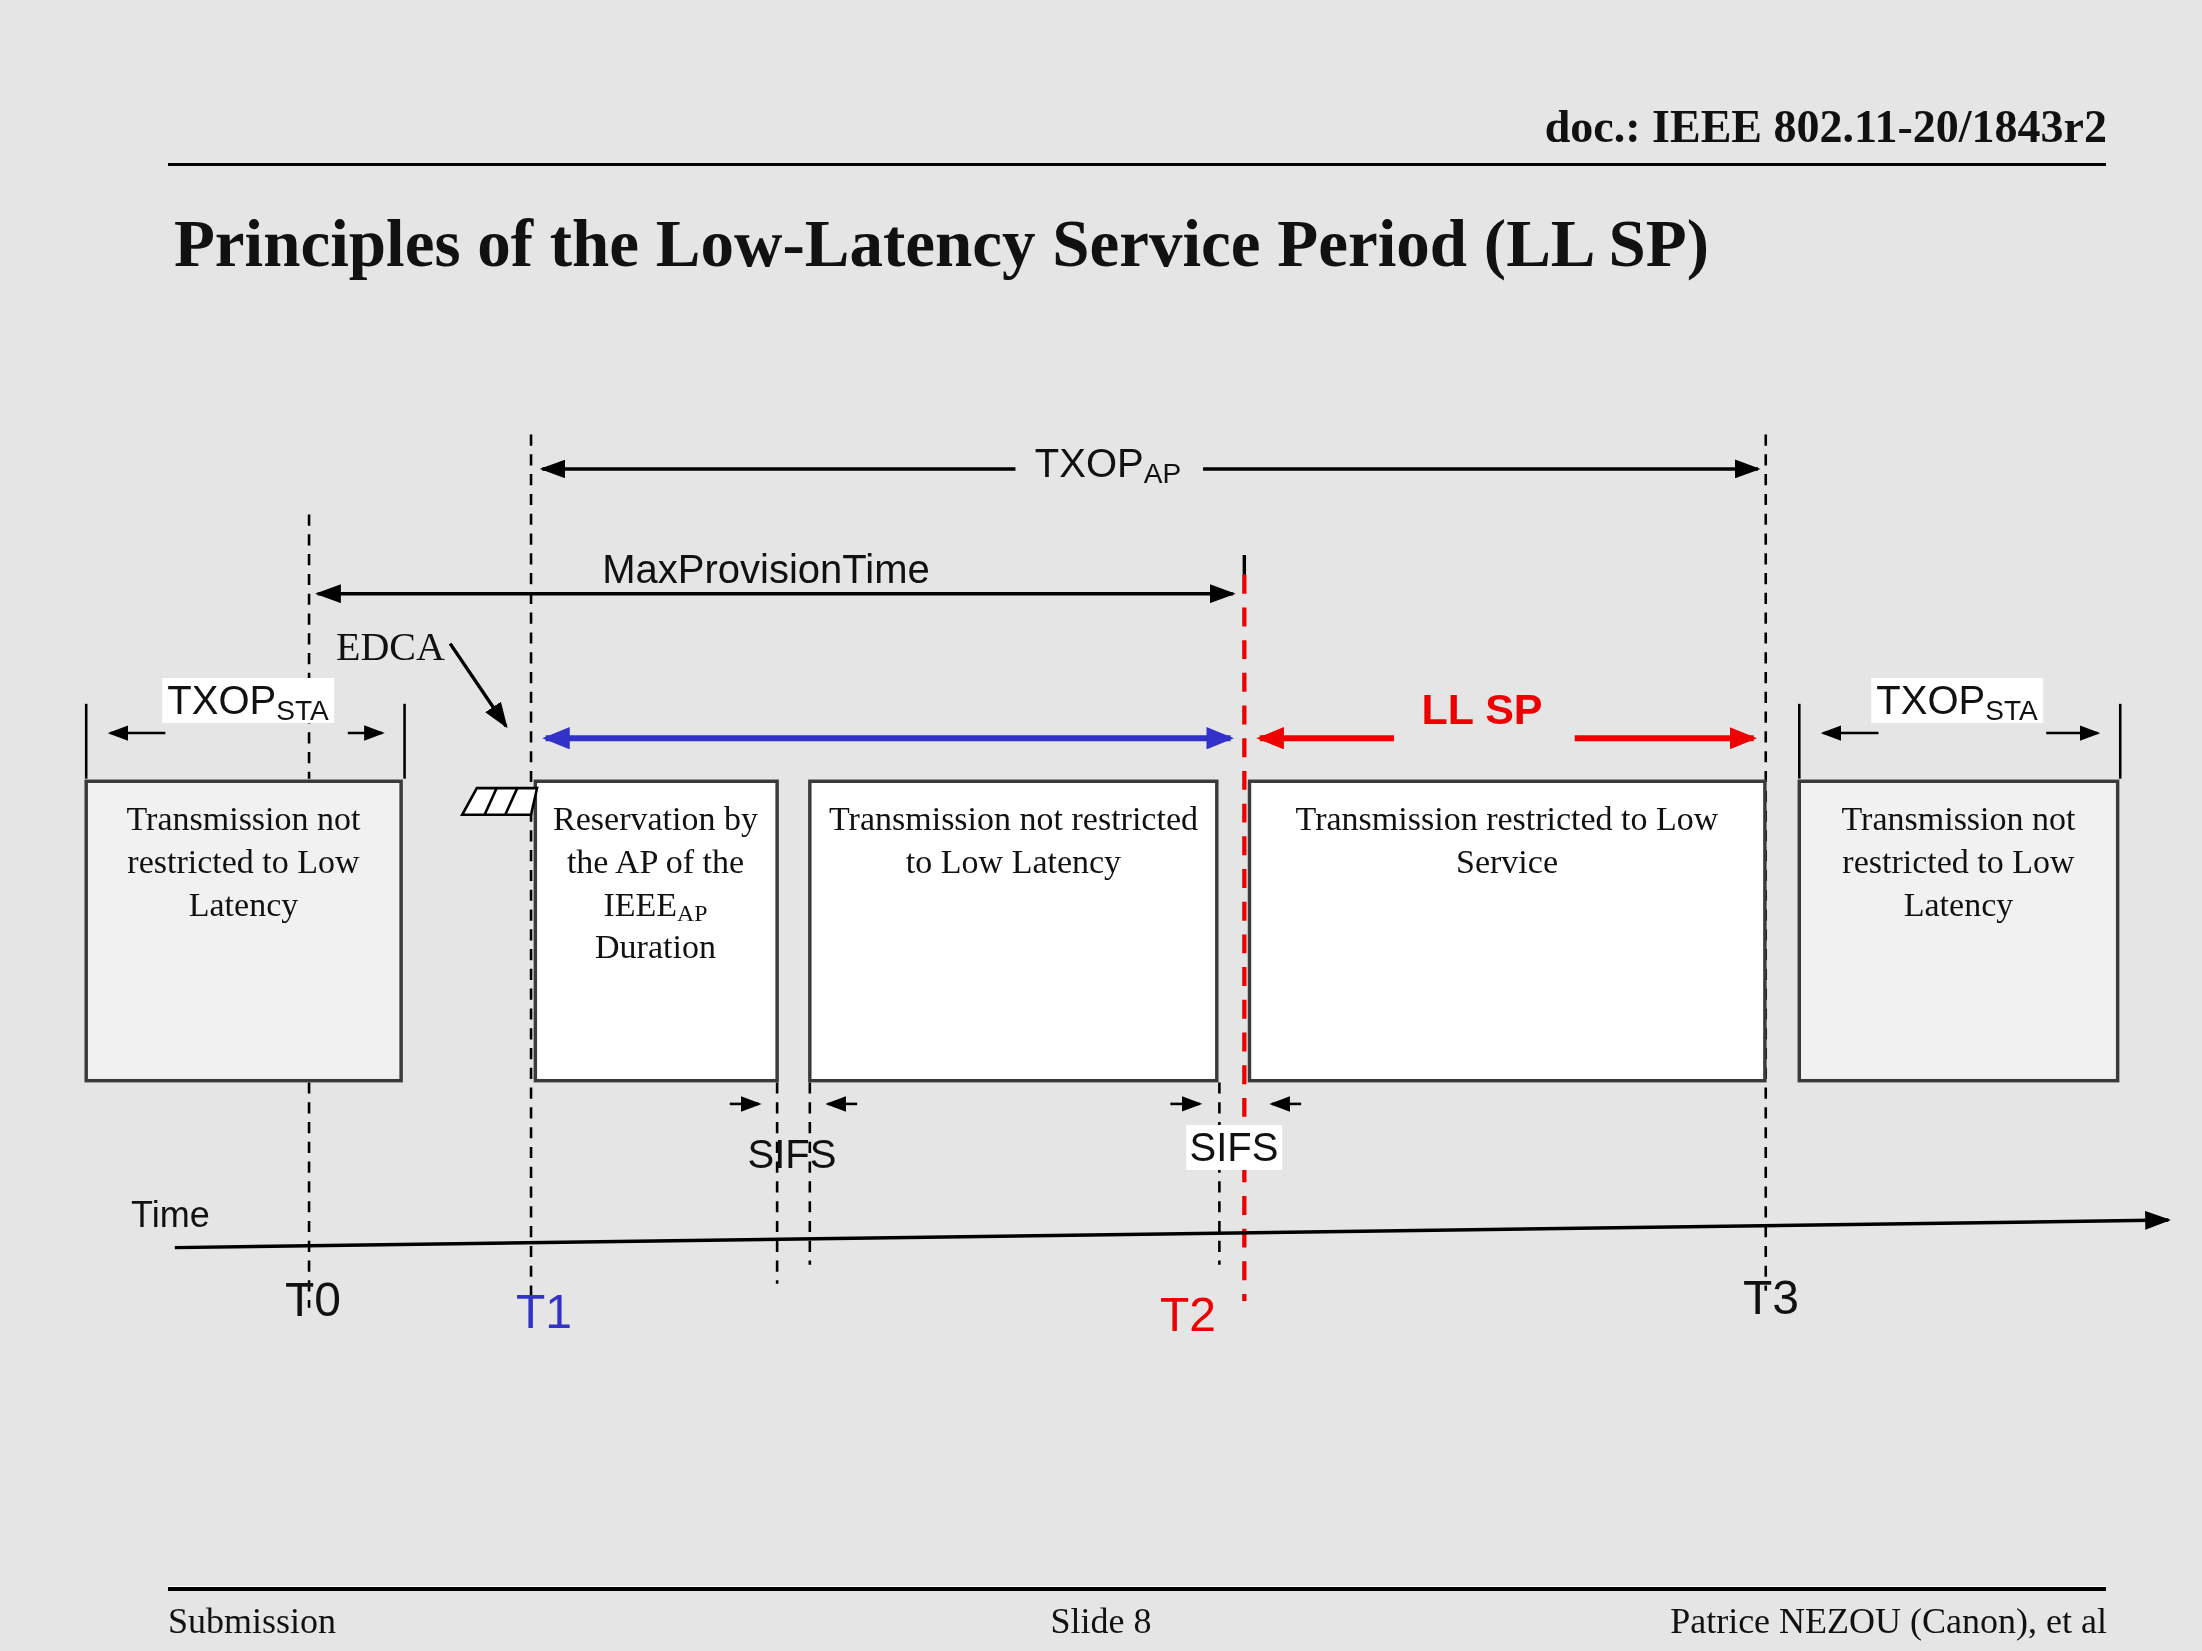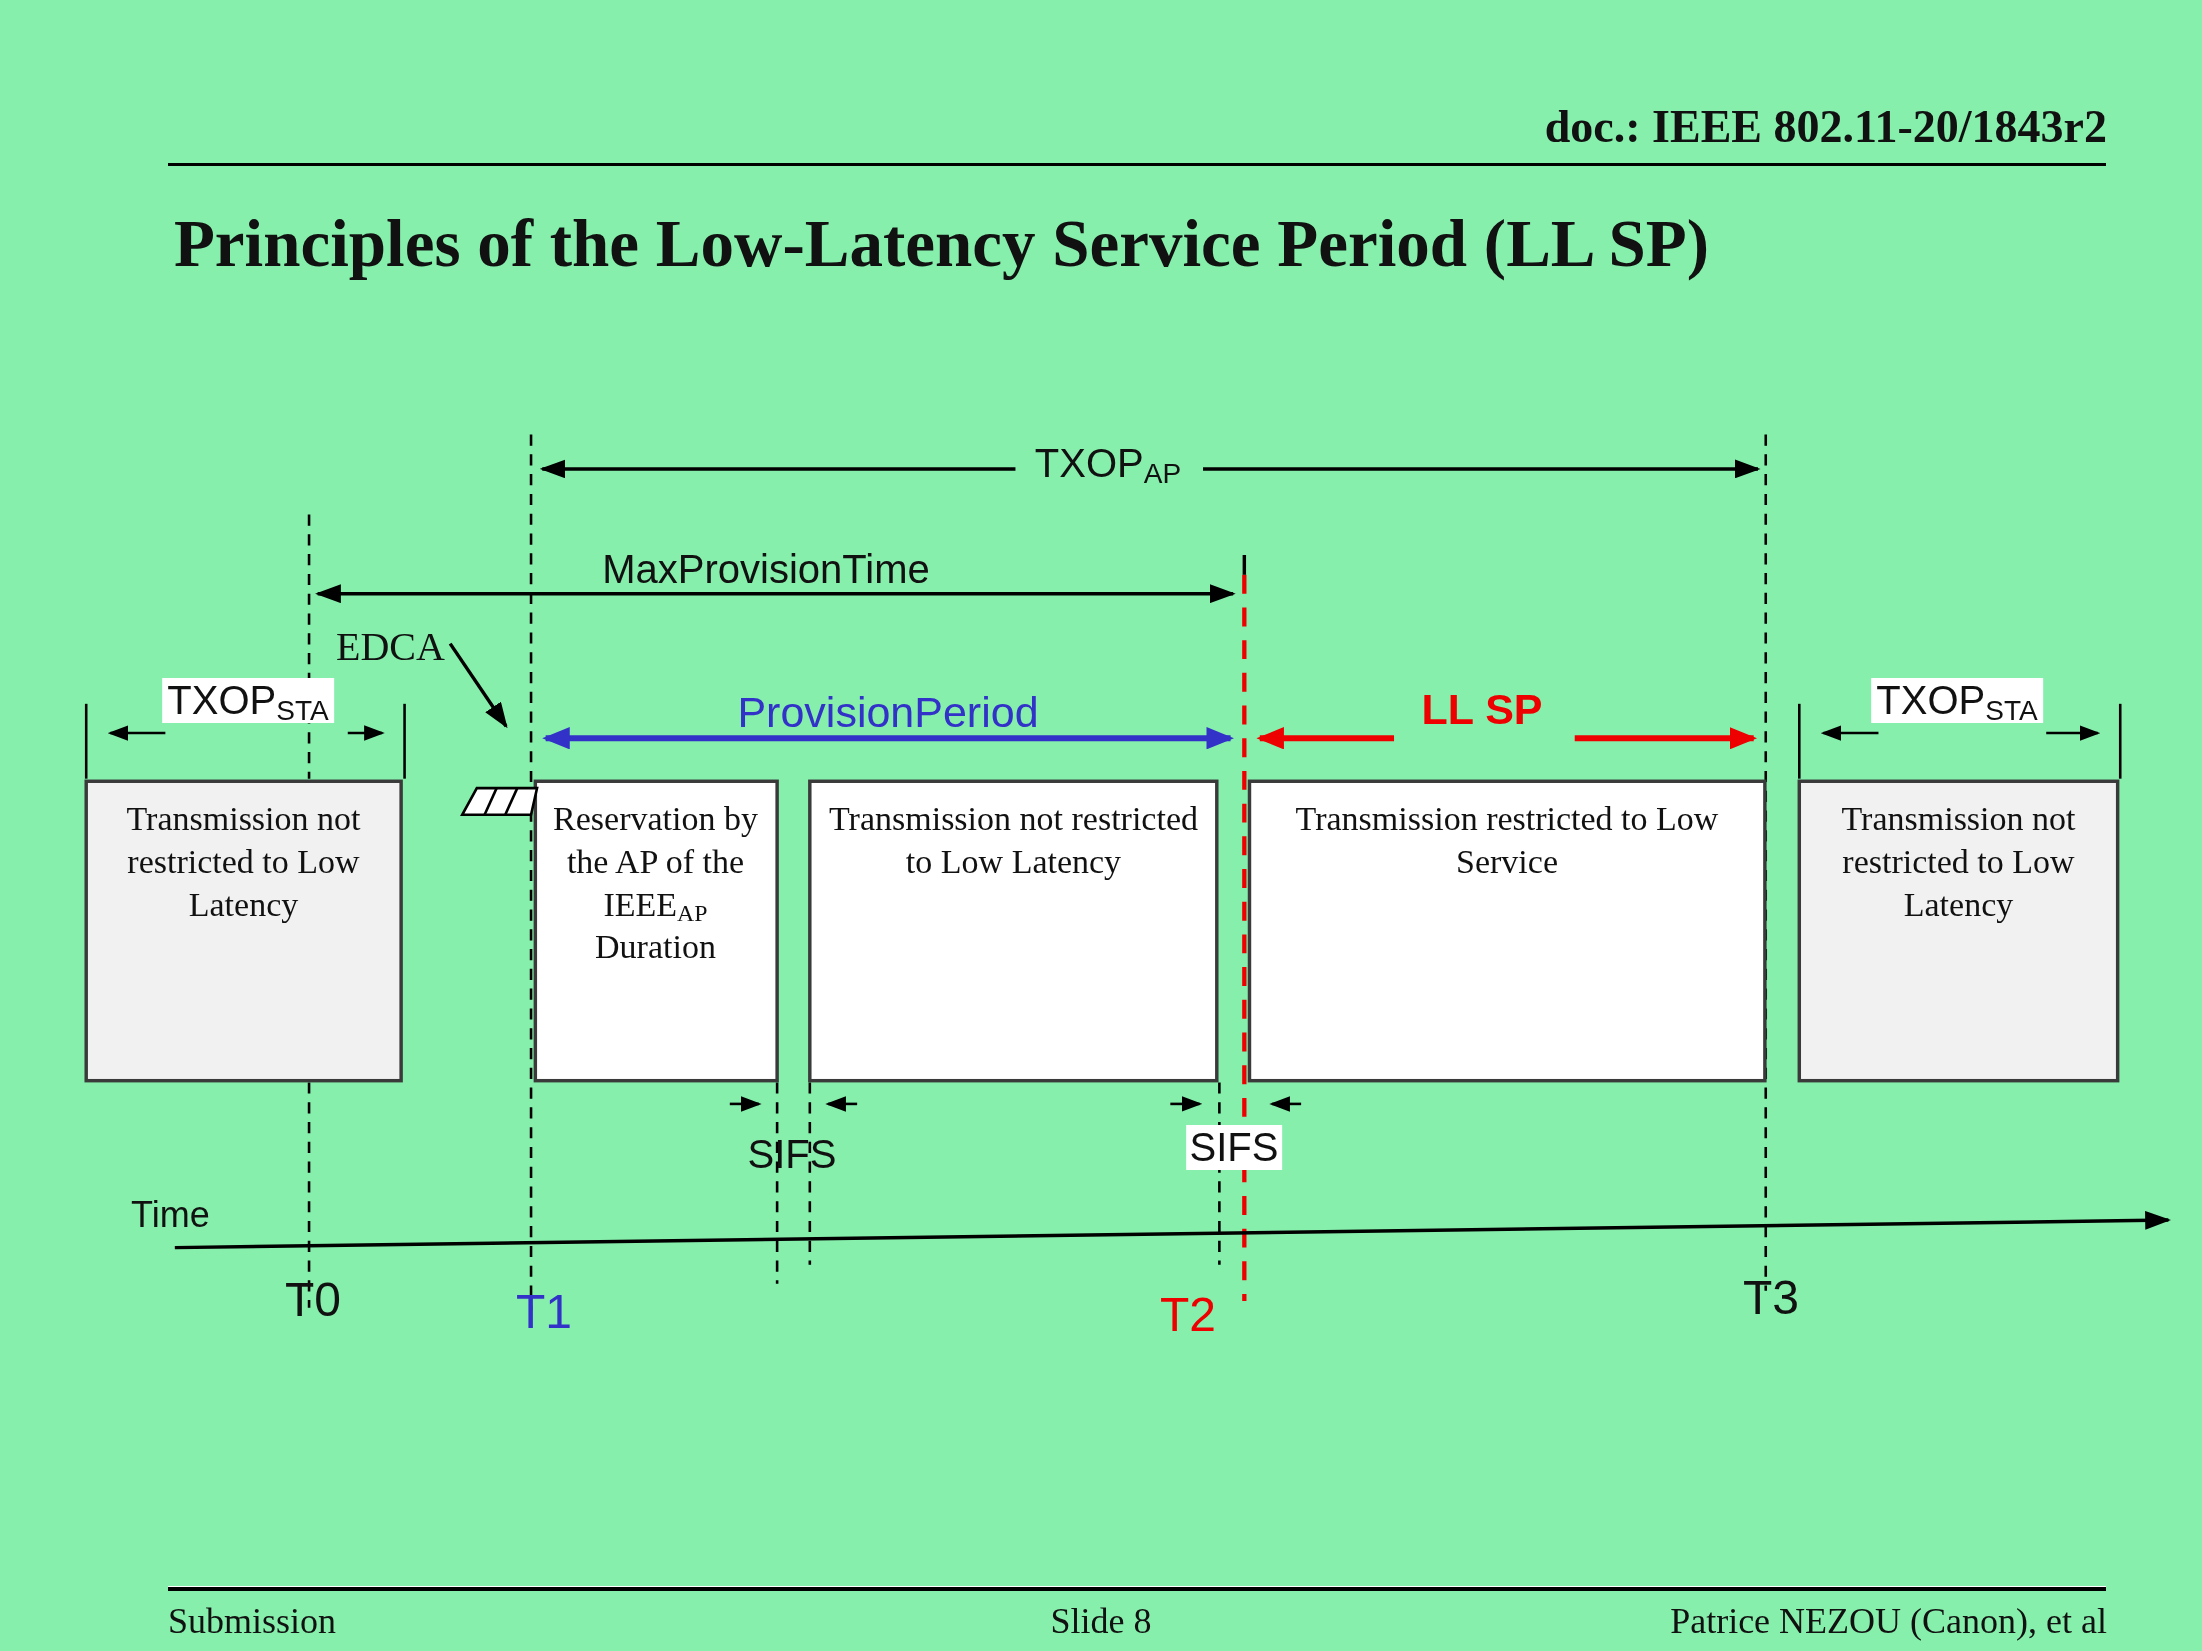--- a/index.html
+++ b/index.html
@@ -1,16 +1,16 @@
 <!DOCTYPE html>
 <html style="font-size:13.8px"><head>
 <meta charset="utf-8">
 <style>
   html,body{margin:0;padding:0;background:#888;}
-  .slide{position:relative;width:2203px;height:1652px;background:#86efac;overflow:hidden;
+  .slide{position:relative;width:2203px;height:1652px;background:#e5e5e5;overflow:hidden;
          font-family:"Liberation Serif", serif;color:#111;text-decoration:underline;}
   .abs{position:absolute;}
   .ctr{transform:translateX(-50%);white-space:nowrap;}
   .sans{font-family:"Liberation Sans", sans-serif;}
   .serif{font-family:"Liberation Serif", serif;}
 
   .doc-header{top:100px;right:96px;font-size:46px;font-weight:bold;white-space:nowrap;}
   .header-rule{top:163px;left:168px;width:1938px;height:3.4px;background:#000;}
   .slide-title{top:205px;left:0;width:1883px;text-align:center;font-size:67px;font-weight:bold;white-space:nowrap;}
 
@@ -112,21 +112,20 @@
   <div class="lbl serif" style="left:328px;top:623px;font-size:40px;margin-left:8px;">EDCA</div>
 
   <div class="lbl ctr sans measure" style="left:248px;top:678px;background:#fff;padding:0 5.2px;">
     <span>TXOP</span><span class="sub">STA</span>
   </div>
 
   <div class="lbl ctr sans measure" style="left:1957px;top:678px;background:#fff;padding:0 5.2px;">
     <span>TXOP</span><span class="sub">STA</span>
   </div>
 
-  <div class="lbl ctr sans blue-t" style="left:888px;top:688px;font-size:43px;">ProvisionPeriod</div>
 
   <div class="lbl ctr sans red-t" style="left:1482px;top:685px;font-size:43px;font-weight:600;">LL SP</div>
 
   <div class="lbl ctr sans" style="left:792px;top:1132px;font-size:40px;">SIFS</div>
   <div class="lbl ctr sans" style="left:1234px;top:1125px;font-size:40px;background:#fff;padding:0 3.4px;">SIFS</div>
 
   <div class="lbl sans" style="left:131px;top:1194px;font-size:36px;">Time</div>
 
   <div class="lbl ctr sans" style="left:313px;top:1272px;font-size:48px;">T0</div>
   <div class="lbl ctr sans blue-t" style="left:544px;top:1284px;font-size:48px;">T1</div>

